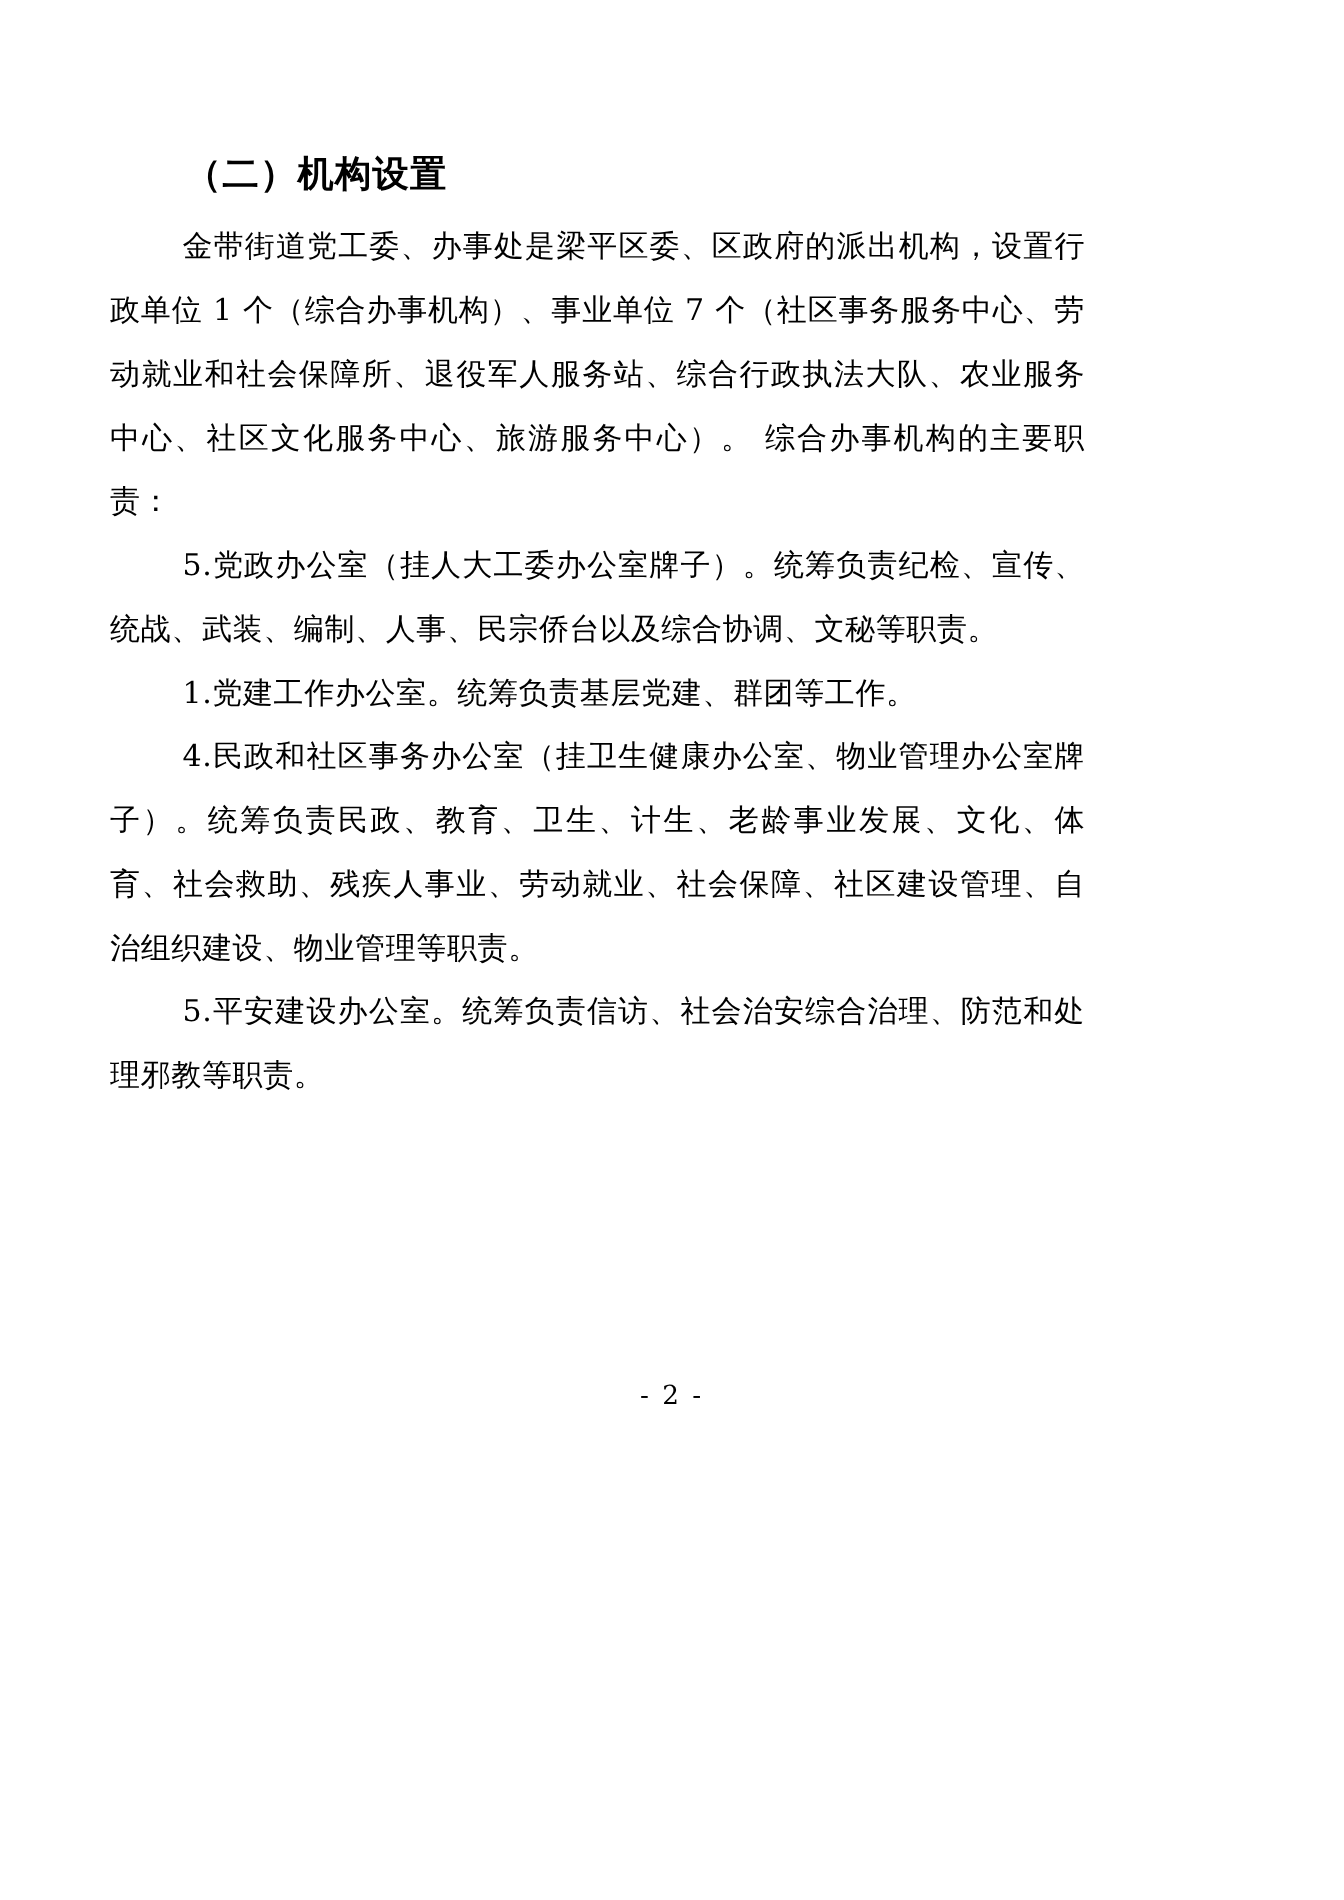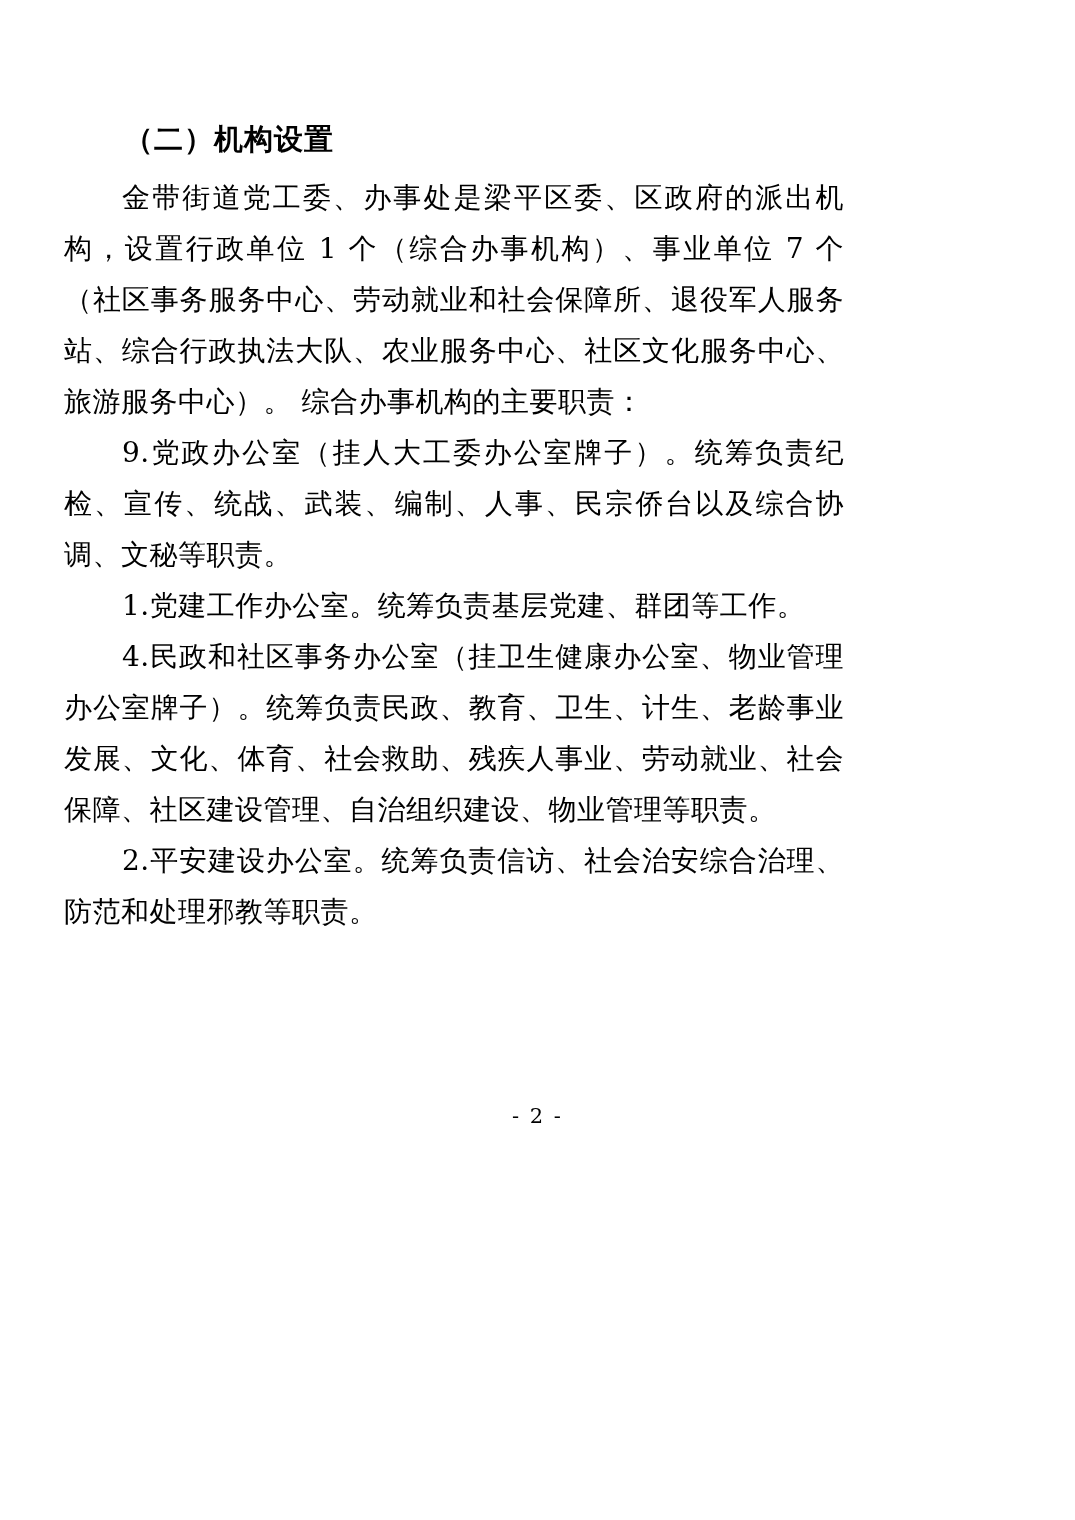--- a/index.html
+++ b/index.html
@@ -14,36 +14,36 @@
     font-family: "DejaVu Serif", "Liberation Serif", serif;
     color: #000000;
     position: relative;
     overflow: hidden;
   }
   .page {
     position: relative;
     width: 1075px;
     height: 1216px;
     box-sizing: border-box;
-    padding: 118px 148px 0 64px;
+    padding: 118px 148px 0 88px;
   }
   .doc-body {
     width: 780px;
   }
   h2.heading {
     font-family: "DejaVu Serif", "Liberation Serif", serif;
     font-weight: bold;
     font-size: 29px;
     line-height: 1.5;
     margin: 0 0 10px 0;
     text-indent: 60px;
     letter-spacing: 1px;
   }
   p.para {
-    font-size: 28px;
+    font-size: 24px;
     line-height: 51px;
     margin: 0;
     text-indent: 58px;
     text-align: justify;
     text-justify: inter-ideograph;
     letter-spacing: 0.5px;
   }
   .footer {
     position: absolute;
     left: 0;
@@ -55,19 +55,19 @@
     font-family: "DejaVu Serif", "Liberation Serif", serif;
   }
 </style>
 </head>
 <body>
 
 <div class="page">
   <div class="doc-body">
     <h2 class="heading">（二）机构设置</h2>
     <p class="para">金带街道党工委、办事处是梁平区委、区政府的派出机构，设置行政单位 1 个（综合办事机构）、事业单位 7 个（社区事务服务中心、劳动就业和社会保障所、退役军人服务站、综合行政执法大队、农业服务中心、社区文化服务中心、旅游服务中心）。 综合办事机构的主要职责：</p>
-    <p class="para">9.党政办公室（挂人大工委办公室牌子）。统筹负责纪检、宣传、统战、武装、编制、人事、民宗侨台以及综合协调、文秘等职责。</p>
+    <p class="para">5.党政办公室（挂人大工委办公室牌子）。统筹负责纪检、宣传、统战、武装、编制、人事、民宗侨台以及综合协调、文秘等职责。</p>
     <p class="para">1.党建工作办公室。统筹负责基层党建、群团等工作。</p>
     <p class="para">4.民政和社区事务办公室（挂卫生健康办公室、物业管理办公室牌子）。统筹负责民政、教育、卫生、计生、老龄事业发展、文化、体育、社会救助、残疾人事业、劳动就业、社会保障、社区建设管理、自治组织建设、物业管理等职责。</p>
-    <p class="para">2.平安建设办公室。统筹负责信访、社会治安综合治理、防范和处理邪教等职责。</p>
+    <p class="para">5.平安建设办公室。统筹负责信访、社会治安综合治理、防范和处理邪教等职责。</p>
   </div>
   <div class="footer">- 2 -</div>
 </div>
 
 </body></html>

